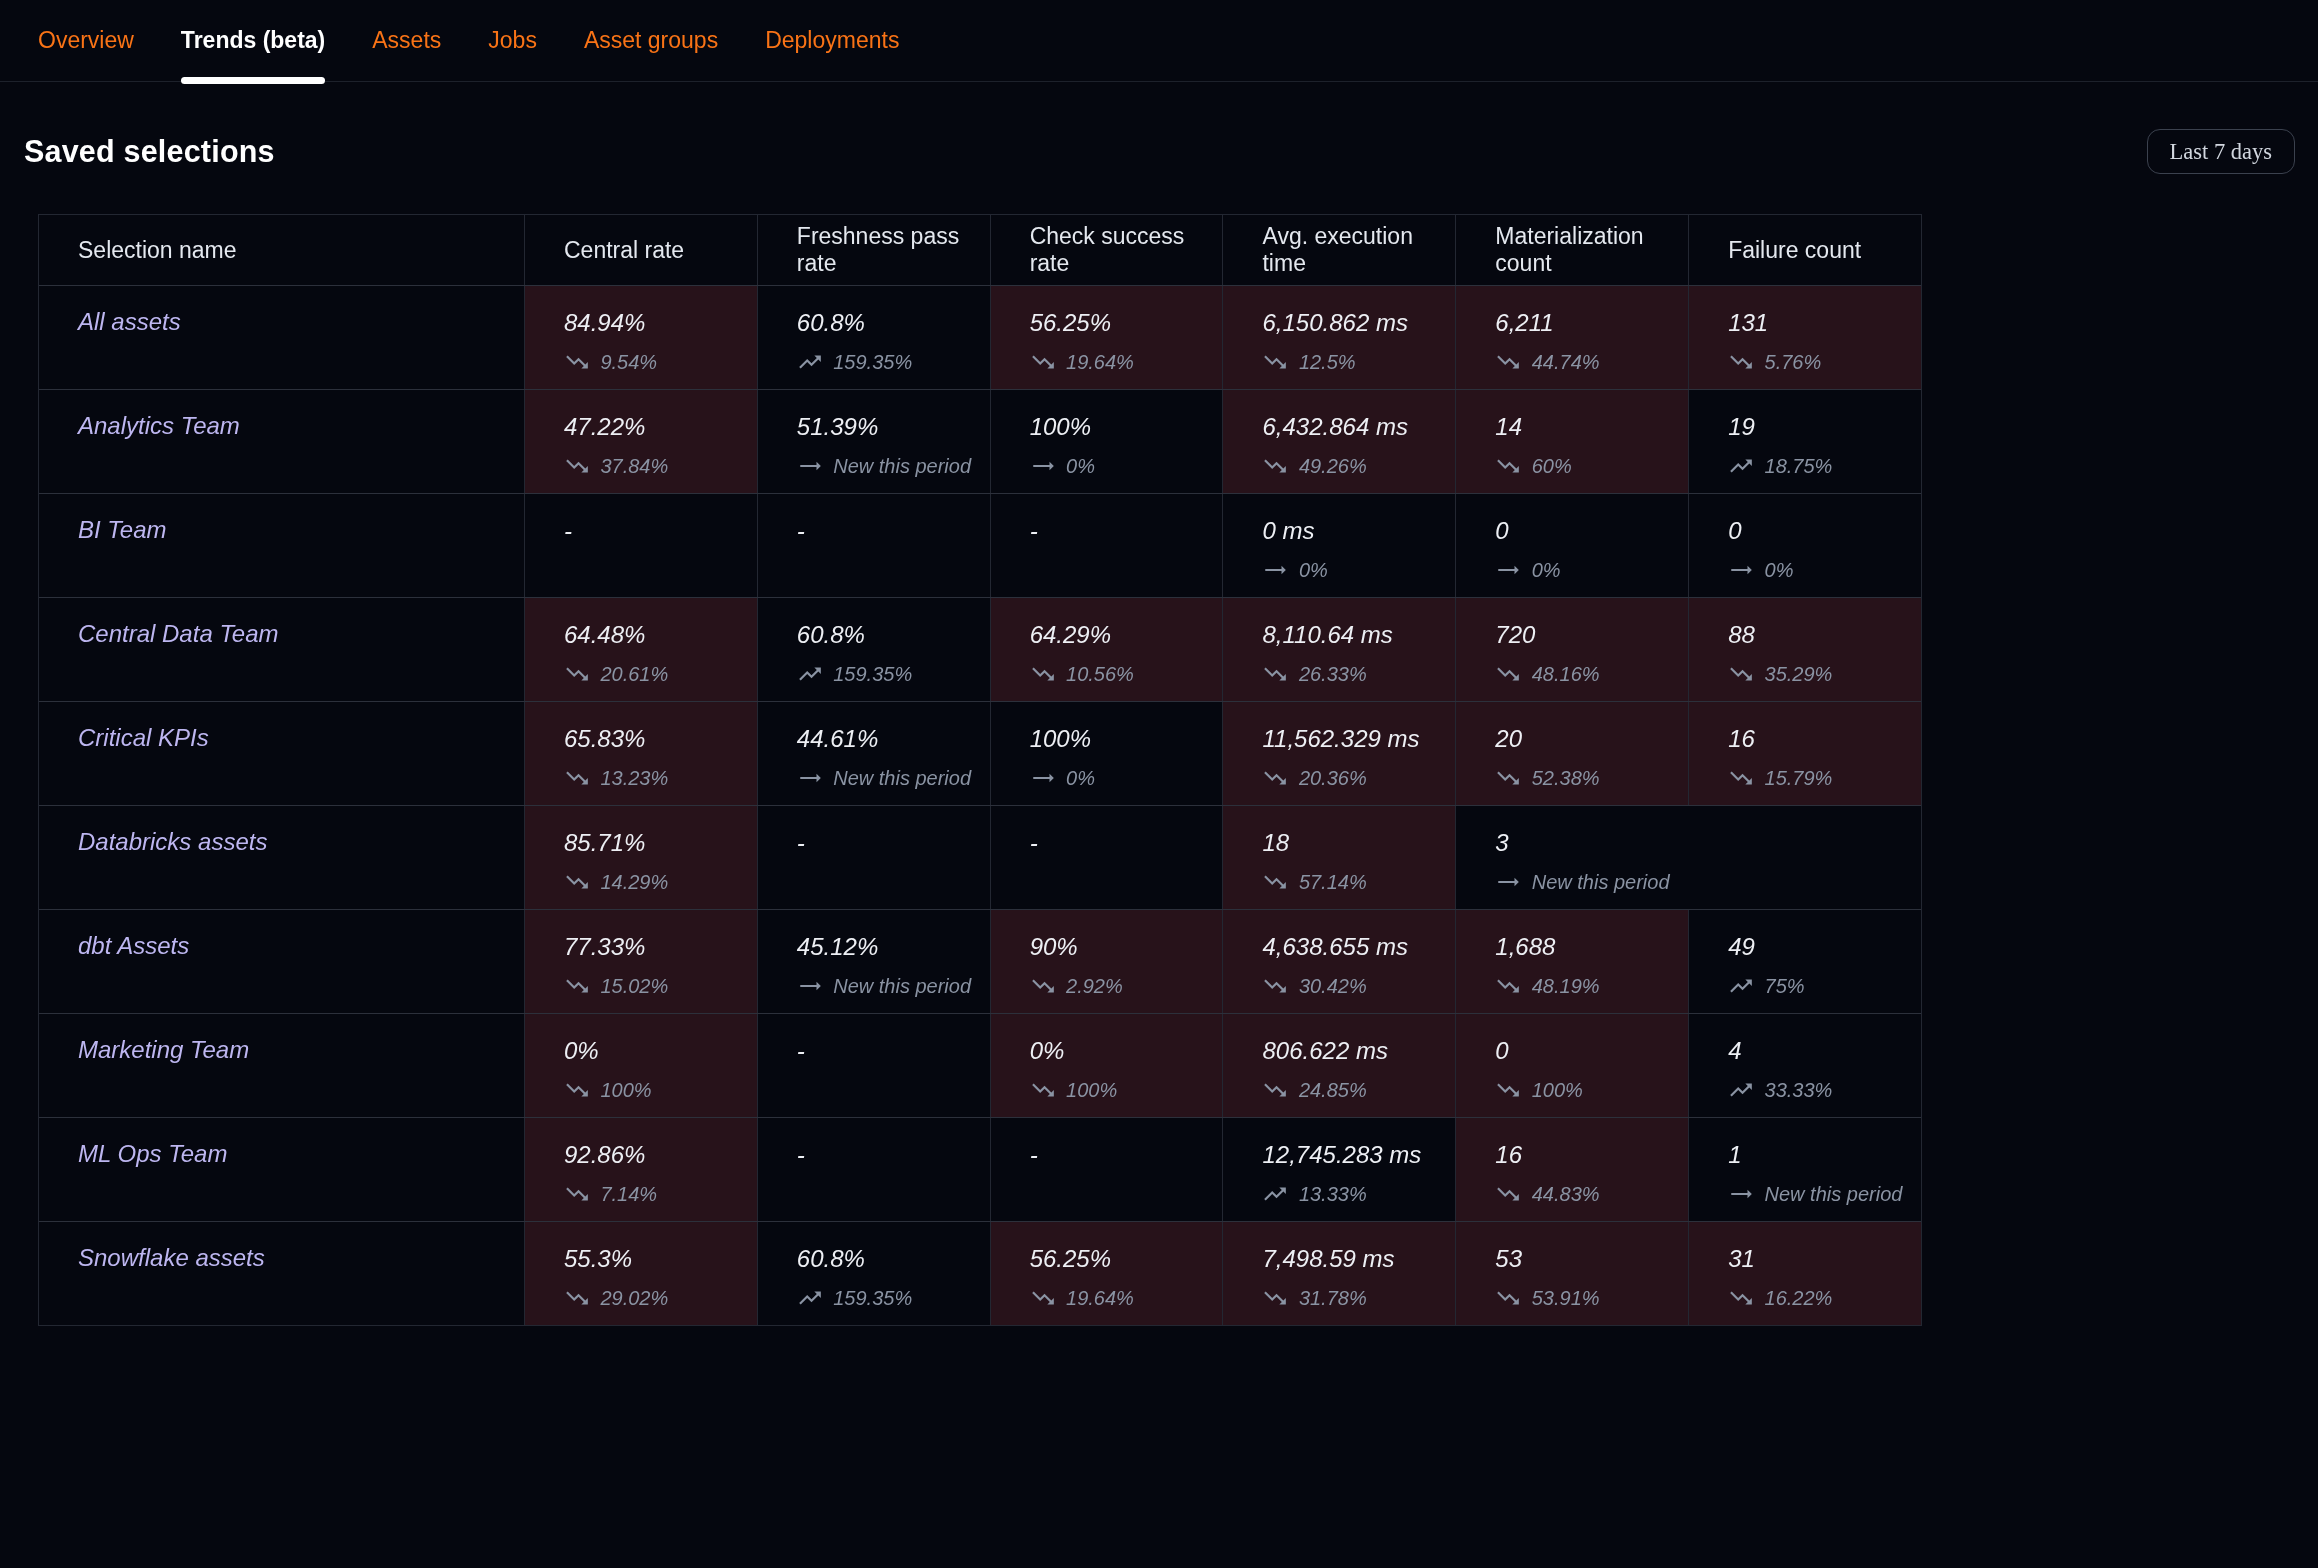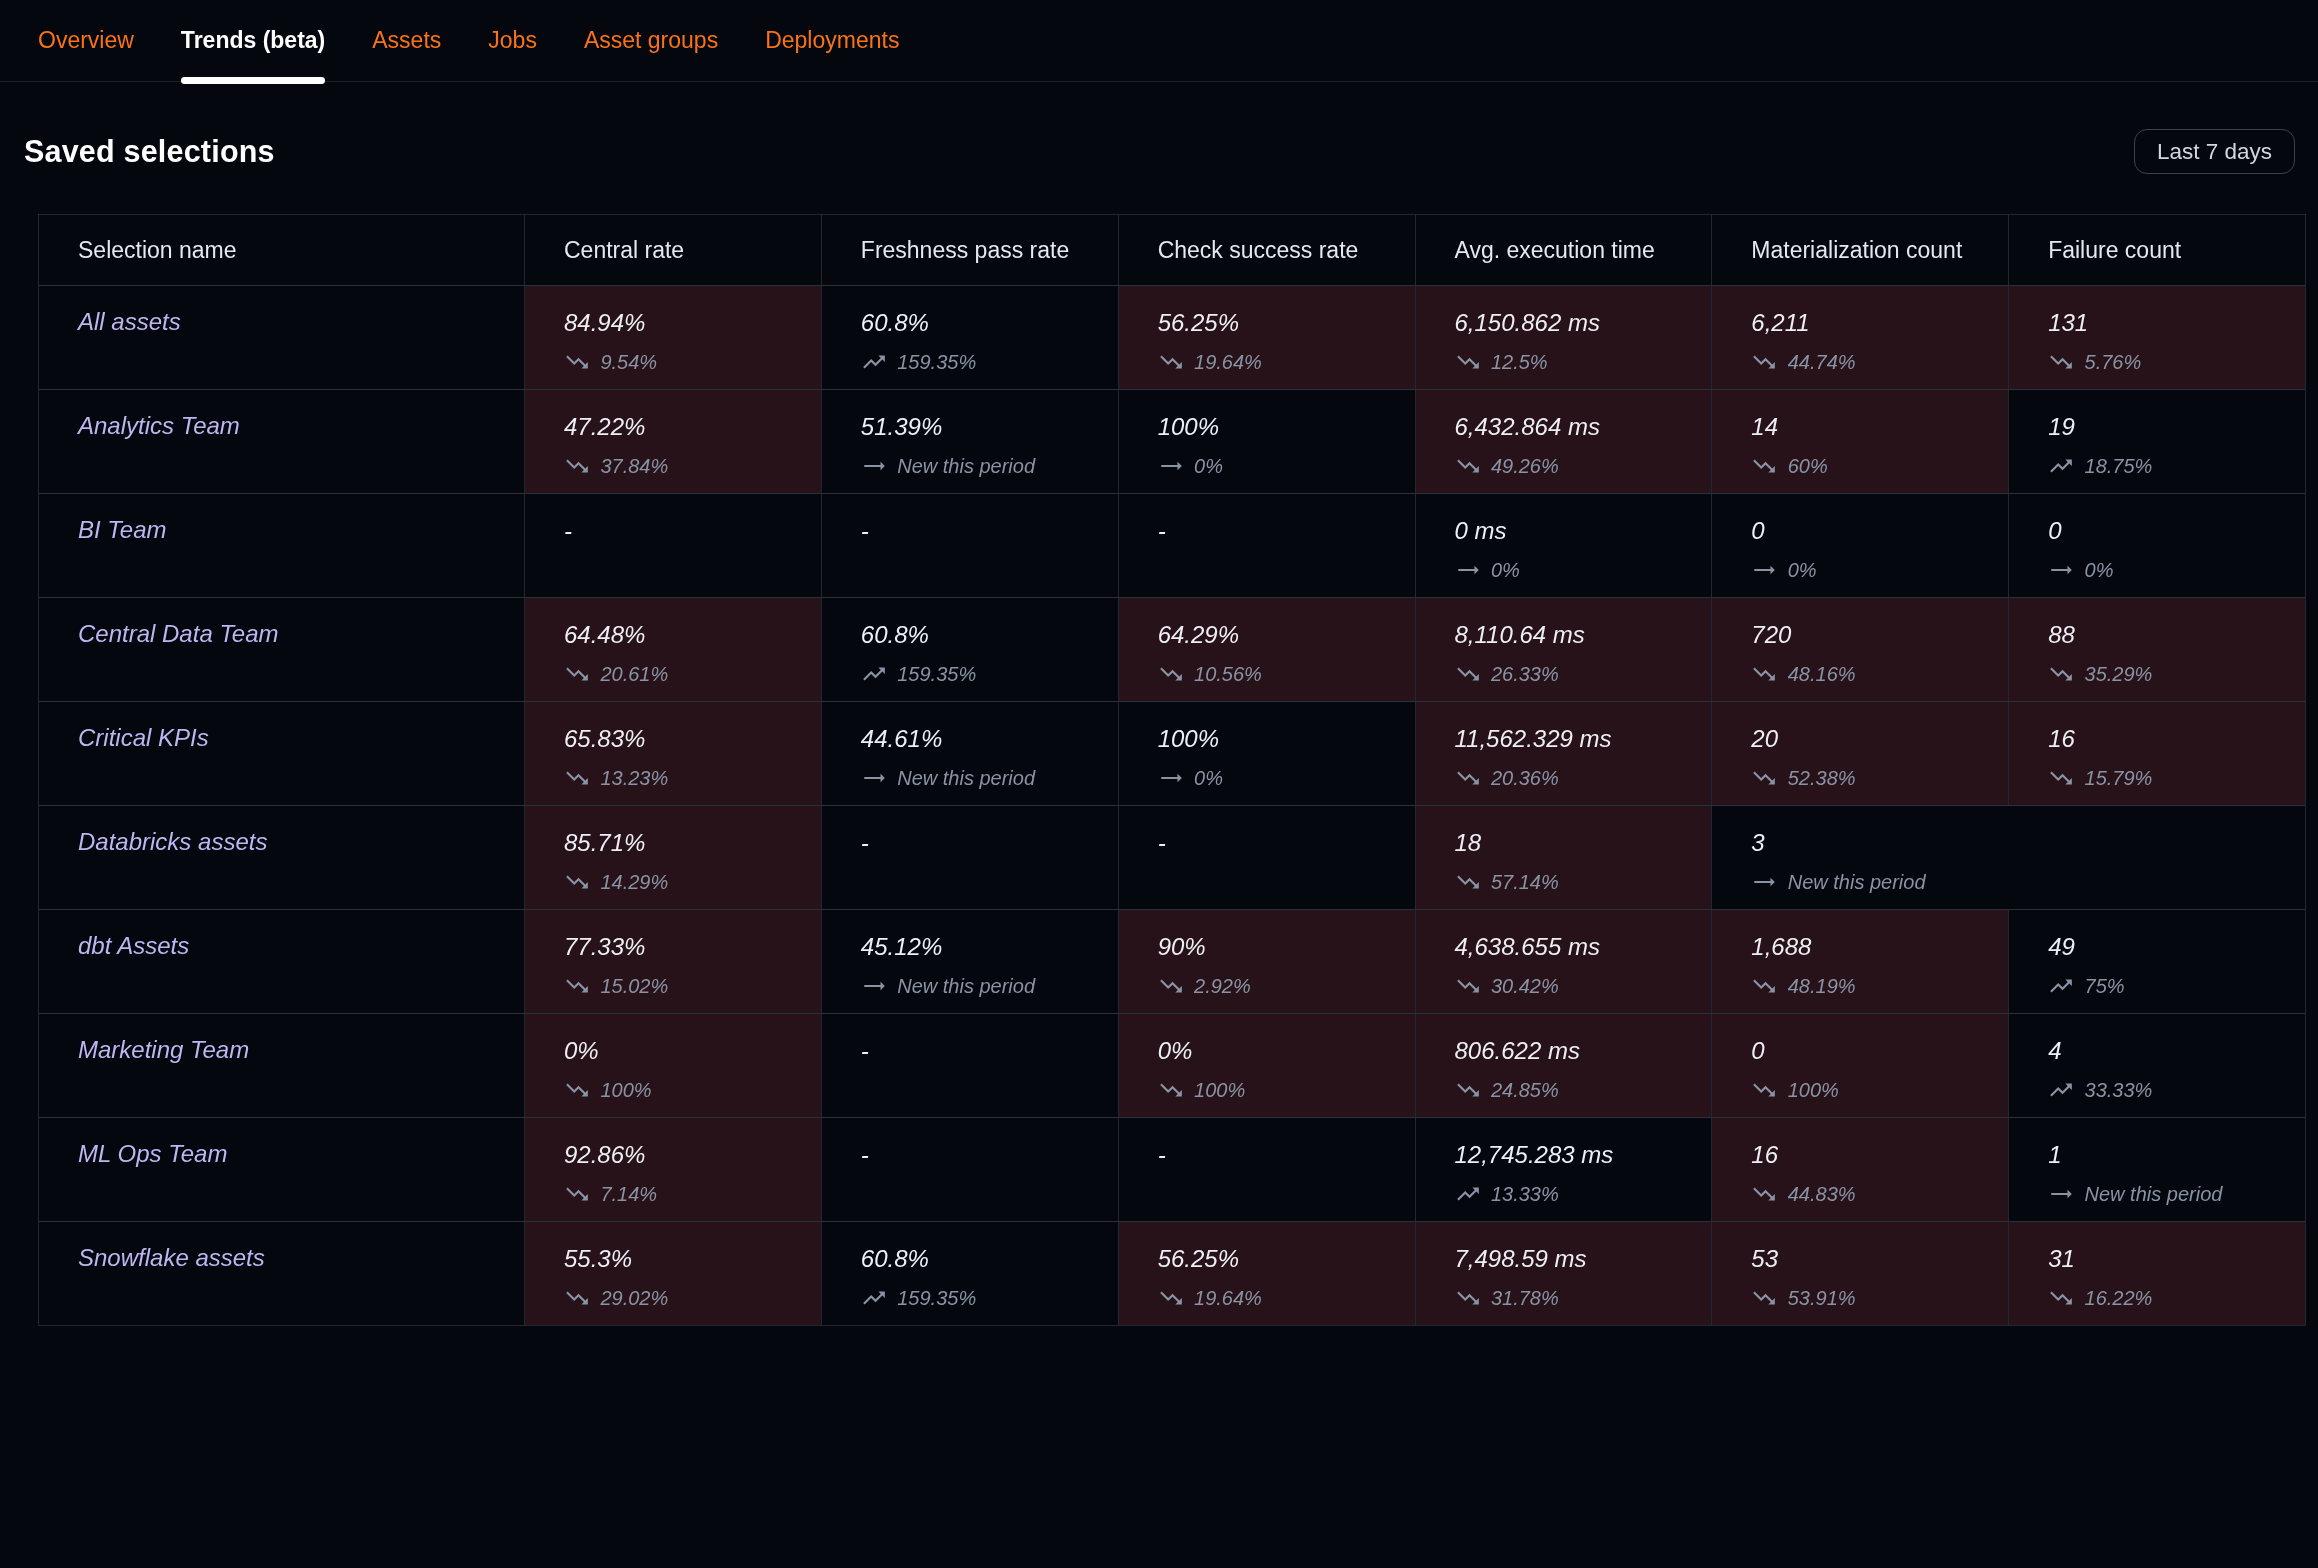--- a/index.html
+++ b/index.html
@@ -49,30 +49,30 @@
     margin-top:47px;
     margin-bottom:40px;
   }
   .page-title { font-size:30.5px; font-weight:700; color:#ffffff; letter-spacing:0.2px; }
   .range-btn {
     background:transparent;
     border:1.6px solid #3b414e;
     border-radius:13px;
     color:#d2d7df;
     font-size:22.5px;
-    font-family:Liberation Sans, sans-serif;
+    font-family:Liberation Serif, serif;
     padding:0 22px;
     height:45px;
     display:flex;
     align-items:center;
     cursor:pointer;
   }
 
   
-  .table-wrap { margin:8px 38px; width:2268px; border:1.6px solid #232732; }
+  .table-wrap { margin:8px 38px; width:1884px; border:1.6px solid #232732; }
   .trow {
     display:grid;
     grid-template-columns:485px repeat(6, 1fr);
     height:104px;
   }
   .trow.thead { height:70px; }
   .trow + .trow { border-top:1.6px solid #2c303b;font-style:italic; }
   .cell { padding:22px 16px 0 39px; overflow:hidden; }
   .cell + .cell { border-left:1.6px solid #232732; }
   .cell.tint { background:#27121a; }

